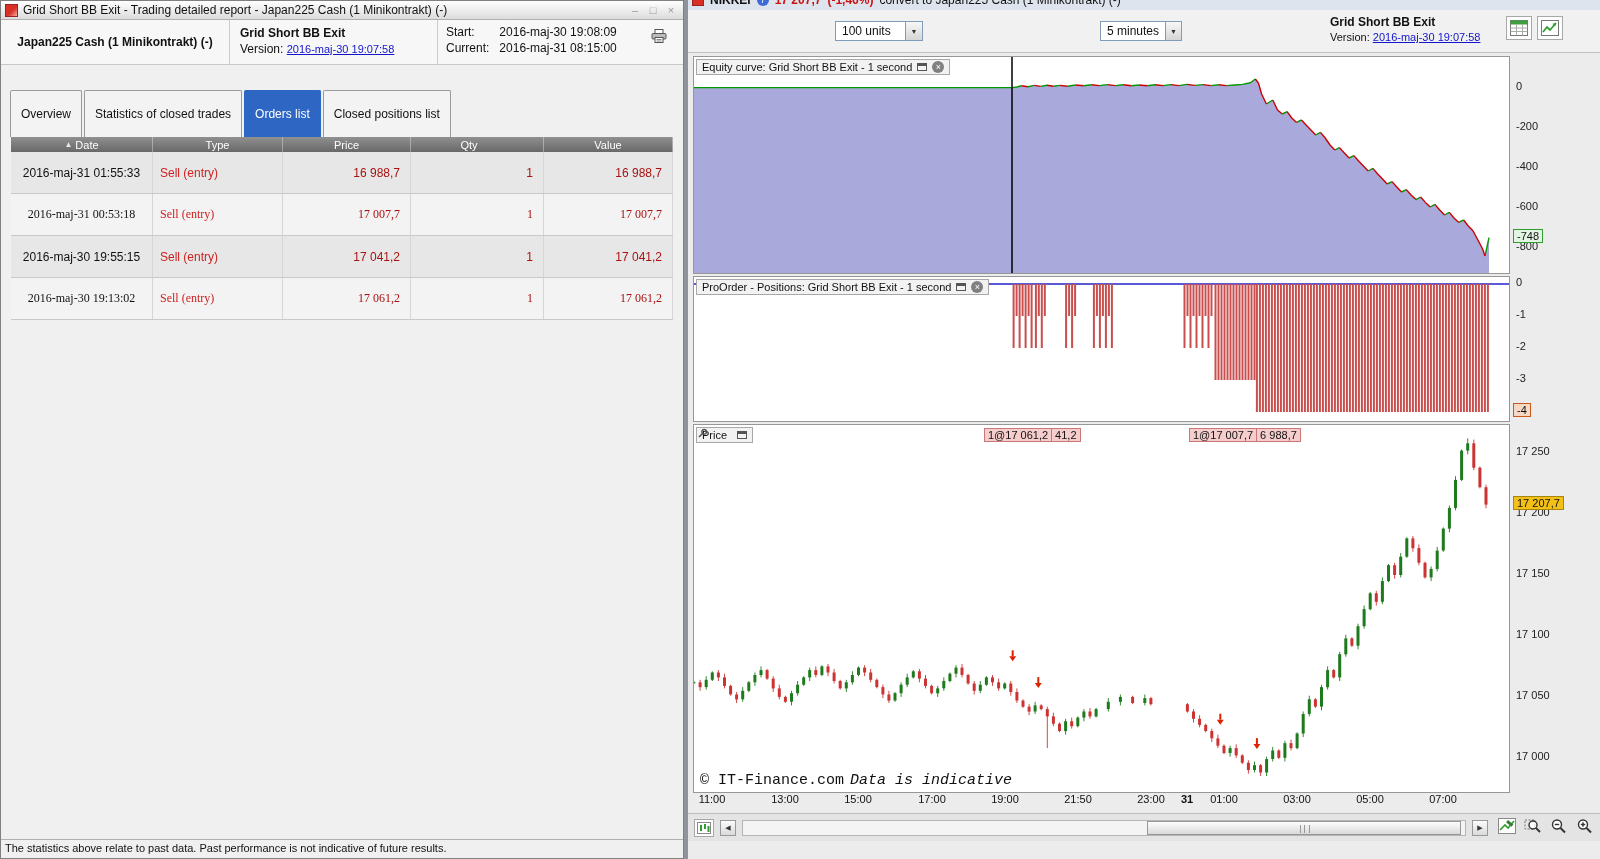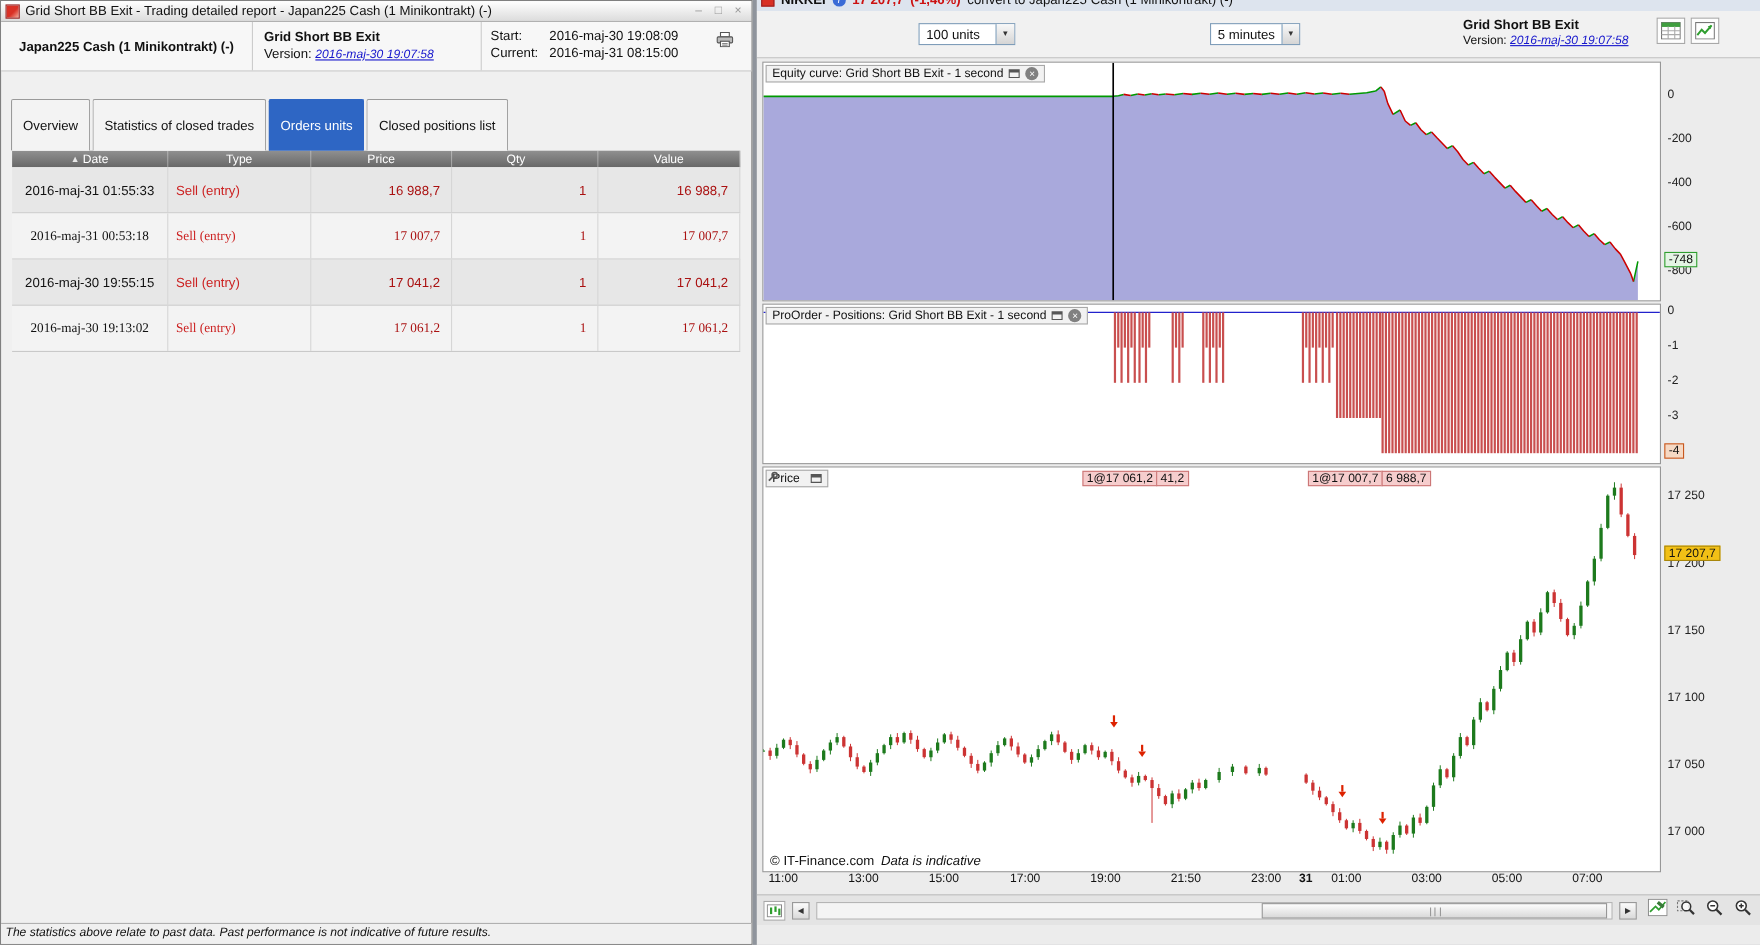--- a/index.html
+++ b/index.html
@@ -13,42 +13,42 @@
   .app-icon{width:11px;height:11px;background:linear-gradient(135deg,#d93025 55%,#f5b0a0);border:1px solid #922;margin-right:5px;flex:none;}
   .titlebar .title{flex:1;white-space:nowrap;overflow:hidden;}
   .win-controls{display:flex;gap:2px;}
   .win-controls span{width:16px;text-align:center;color:#9a9a9a;font-size:11px;cursor:default;}
   .report-header{height:44px;background:#f7f7f7;border-bottom:1px solid #c8c8c8;display:flex;font-size:12px;}
   .rh1{width:228px;display:flex;align-items:center;justify-content:center;font-weight:bold;border-right:1px solid #cccccc;text-align:center;}
   .rh2{width:208px;padding:6px 10px;border-right:1px solid #cccccc;box-sizing:border-box;}
   .rh2 .b{font-weight:bold;margin-bottom:2px;}
   .rh3{flex:1;padding:5px 8px;position:relative;box-sizing:border-box;}
   .rh3 .grid{display:grid;grid-template-columns:auto auto;column-gap:10px;row-gap:2px;justify-content:start;}
-  .link{color:#1414cc;text-decoration:underline;cursor:pointer;font-size:11px;font-style:italic;}
+  .link{color:#1414cc;text-decoration:underline;cursor:pointer;font-size:11px;}
   .printer{position:absolute;right:16px;top:9px;}
   .tabs{display:flex;gap:2px;padding:25px 0 0 9px;}
   .tab{border:1px solid #9a9a9a;border-bottom:none;background:#f3f3f3;padding:16px 10px;font-size:12px;
        border-radius:2px 2px 0 0;cursor:pointer;white-space:nowrap;}
   .tab.active{background:#2e66c4;color:#fff;border-color:#2e66c4;}
   .otable{margin:0 0 0 10px;width:662px;}
   .thead{display:flex;background:linear-gradient(#909090,#686868);color:#fff;font-size:11px;height:15px;align-items:center;}
   .thead .tcell{border-right:1px solid rgba(255,255,255,.35);box-sizing:border-box;height:100%;display:flex;align-items:center;justify-content:center;gap:3px;}
   .sorticon{font-size:8px;color:#e8e8e8;}
   .trow{display:flex;height:41px;align-items:center;font-size:12px;border-bottom:1px solid #c9c9c9;}
   .trow.odd{background:#e7e7e7;}
   .trow.even{background:#f3f3f3;font-family:Liberation Serif, serif;}
   .tcell{box-sizing:border-box;}
   .trow .tcell{border-right:1px solid #d6d6d6;height:100%;display:flex;align-items:center;}
   .c-date{width:142px;justify-content:center;text-align:center;}
   .c-type{width:130px;color:#cc2222;padding-left:7px;}
   .c-price{width:128px;color:#aa1111;justify-content:flex-end;padding-right:10px;}
   .c-qty{width:133px;color:#aa1111;justify-content:flex-end;padding-right:10px;}
   .c-value{width:129px;color:#aa1111;justify-content:flex-end;padding-right:10px;}
   .win-footer{position:absolute;left:0;right:0;bottom:0;height:14px;border-top:1px solid #b0b0b0;
-              background:#f0f0f0;font-size:11px;padding:2px 4px;white-space:nowrap;overflow:hidden;font-style:italic;}
+              background:#f0f0f0;font-size:11px;padding:2px 4px;white-space:nowrap;overflow:hidden;}
   
   .rightpanel{position:absolute;left:688px;top:0;width:912px;height:859px;background:#ececec;overflow:hidden;}
   .instrument-strip{height:10px;overflow:hidden;background:#dde4ee;border-bottom:1px solid #b5bcc8;}
   .strip-inner{display:flex;align-items:center;gap:6px;height:22px;margin-top:-11px;padding-left:4px;font-size:12px;white-space:nowrap;}
   .mini-app-icon{width:10px;height:10px;background:#d93025;border:1px solid #922;flex:none;}
   .instr-name{font-weight:bold;}
   .info-icon{width:12px;height:12px;border-radius:50%;background:#3a6bd6;color:#fff;font-size:9px;line-height:12px;
              text-align:center;font-style:italic;flex:none;}
   .instr-price,.instr-change{color:#cc1111;font-weight:bold;}
   .chart-toolbar{position:absolute;left:0;top:10px;width:912px;height:42px;background:#f1f1f1;border-bottom:1px solid #c2c2c2;}
@@ -78,21 +78,21 @@
               text-align:center;cursor:pointer;}
   .ylabel{position:absolute;left:828px;font-size:11px;color:#222;white-space:nowrap;}
   .badge{position:absolute;left:825px;font-size:11px;padding:0 3px;border:1px solid;white-space:nowrap;}
   .badge-equity{background:#e4f4e4;border-color:#2f9e2f;}
   .badge-positions{background:#f6d9c4;border-color:#c8581e;}
   .badge-price{background:#f2c016;border-color:#a8860b;}
   .xlabel{position:absolute;top:741px;font-size:11px;transform:translateX(-50%);white-space:nowrap;}
   .xlabel.bold{font-weight:bold;}
   .order-label{position:absolute;top:3px;display:flex;z-index:4;}
   .order-label span{background:#f6cdcd;border:1px solid #cc7777;font-size:11px;padding:0 3px;margin-right:-1px;}
-  .watermark{position:absolute;left:6px;bottom:3px;font-size:12px;z-index:4;background:rgba(255,255,255,.7);}
+  .watermark{position:absolute;left:6px;bottom:3px;font-size:15px;z-index:4;background:rgba(255,255,255,.7);font-family:Liberation Mono, monospace;}
   .watermark i{margin-left:6px;}
   
   .bottom-toolbar{position:absolute;left:0;top:813px;width:912px;height:28px;background:#e4e4e4;border-top:1px solid #bdbdbd;
                   display:flex;align-items:center;padding:0 6px;gap:6px;box-sizing:border-box;}
   .sb-btn{width:16px;height:16px;border:1px solid #999;background:linear-gradient(#fbfbfb,#dadada);font-size:7px;
           display:flex;align-items:center;justify-content:center;color:#333;cursor:pointer;box-sizing:border-box;}
   .sb-track{position:relative;flex:1;height:16px;background:#f4f4f4;border:1px solid #b5b5b5;box-sizing:border-box;}
   .sb-thumb{position:absolute;left:56%;width:43.5%;top:0;height:14px;background:linear-gradient(#fdfdfd,#d9d9d9);
             border:1px solid #979797;box-sizing:border-box;cursor:pointer;}
   .grip{position:absolute;left:50%;top:3px;width:8px;height:8px;margin-left:-4px;
@@ -136,21 +136,21 @@
           <rect x="4" y="8.5" width="8" height="5" fill="#fff" stroke="#555"></rect>
           <line x1="5.5" y1="10.5" x2="10.5" y2="10.5" stroke="#888"></line>
           <line x1="5.5" y1="12" x2="10.5" y2="12" stroke="#888"></line>
         </svg>
       </span>
     </div>
   </div>
   <div class="tabs">
     <div class="tab">Overview</div>
     <div class="tab">Statistics of closed trades</div>
-    <div class="tab active">Orders units</div>
+    <div class="tab active">Orders list</div>
     <div class="tab">Closed positions list</div>
   </div>
   <div class="otable">
     <div class="thead">
       <div class="tcell c-date">
         <span class="sorticon">▲</span>
         <span>Date</span>
       </div>
       <div class="tcell c-type" style="justify-content:center;color:#fff;padding-left:0;">Type</div>
       <div class="tcell c-price" style="justify-content:center;color:#fff;padding-right:0;">Price</div>

